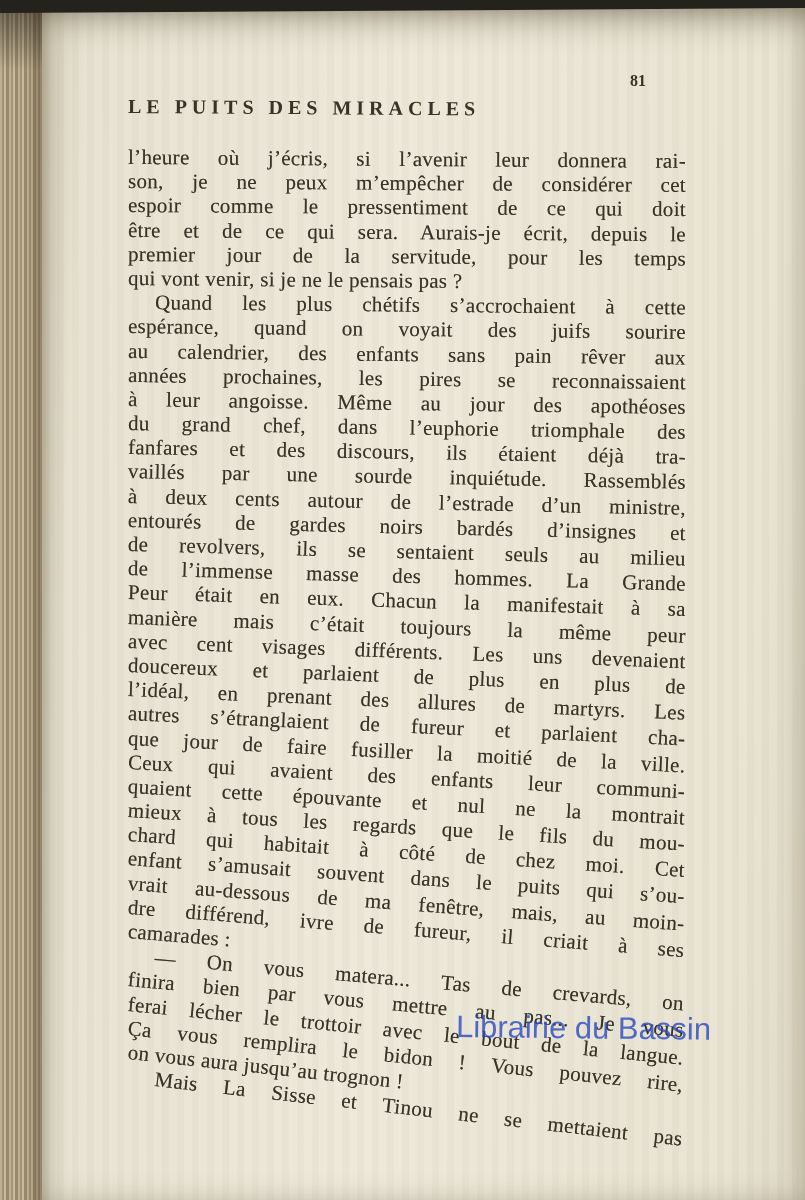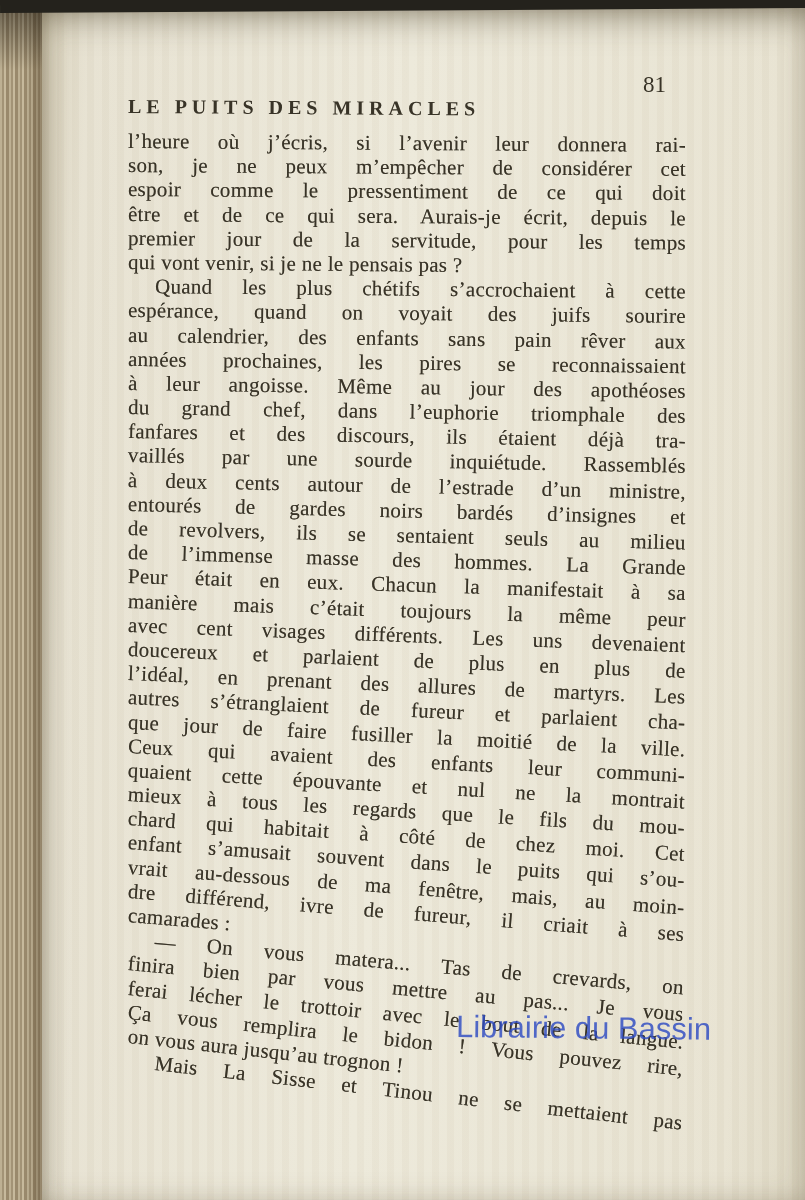--- a/index.html
+++ b/index.html
@@ -47,26 +47,26 @@
     transform:rotate(-0.35deg);
   }
 
   .header-title{
     position:absolute;left:86px;top:88px;
     font-size:20px;font-weight:bold;letter-spacing:5px;
     color:var(--ink);white-space:nowrap;
     transform:rotate(0.4deg);transform-origin:0 50%;
   }
   .page-num{
-    position:absolute;left:601px;top:65px;
-    font-size:23px;font-weight:normal;color:var(--ink);
+    position:absolute;left:588px;top:65px;
+    font-size:16px;font-weight:bold;color:var(--ink);
   }
 
   .text-lines{
-    position:absolute;left:86px;top:122px;width:558px;
+    position:absolute;left:86px;top:138px;width:558px;
     font-size:21px;color:var(--ink);
   }
   .line{
     width:100%;height:24.2px;line-height:24.2px;
     letter-spacing:.3px;white-space:nowrap;
     text-align:justify;text-align-last:justify;-moz-text-align-last:justify;
     transform-origin:0 50%;
     transform:rotate(var(--a,0deg));
     text-shadow:0 0 .4px rgba(56,51,39,.55);
   }

